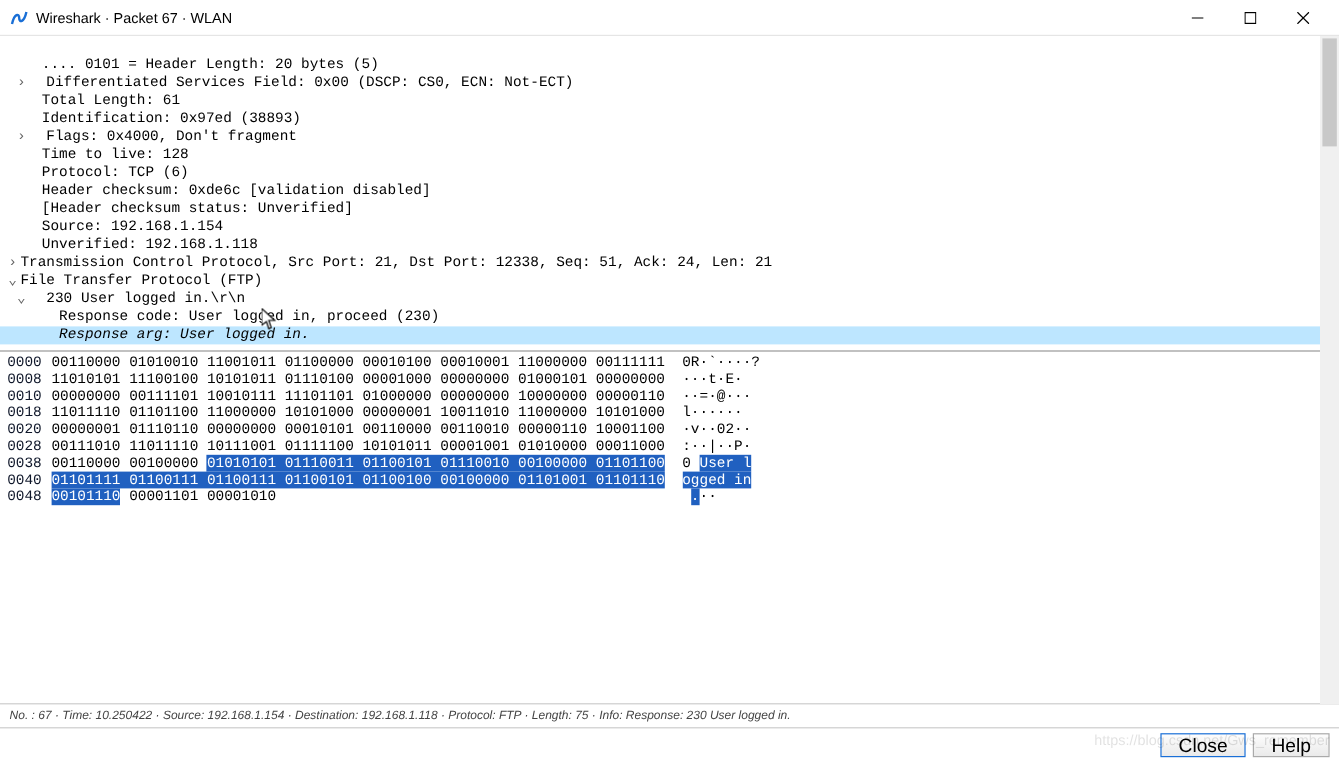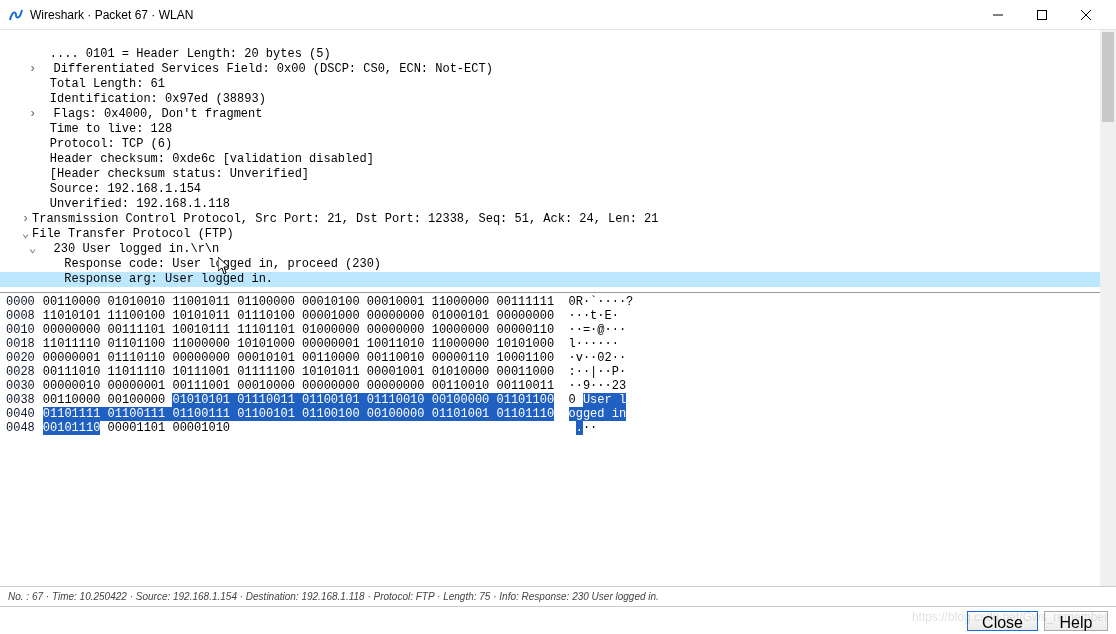--- a/index.html
+++ b/index.html
@@ -49,32 +49,33 @@
   overflow-y:auto;
   font-family: Consolas, "Courier New", monospace;
   font-size: 12px;
   line-height: 15px;
   white-space: pre;
   position:relative;
   border-bottom: 1px solid #999;
   padding: 2px 0;
 }
 .detail-pane .row {
-  padding-left: 21px;
+  padding-left: 6px;
 }
 .detail-pane .toggle {
   display:inline-block;
   width: 9px;
   text-align:center;
   color:#666;
   margin-right:2px;
 }
 .detail-pane .highlight {
   background: #bde6ff;
   display:block;
+  font-style:italic;
 }
 
 .hex-pane {
   flex:1;
   font-family: Consolas, "Courier New", monospace;
   font-size: 12px;
   line-height: 14px;
   padding: 2px 0 2px 6px;
   overflow:hidden;
 }
@@ -184,21 +185,20 @@
 
   </div>
 
   <div class="hex-pane">
 <div class="hexrow"><span class="offset">0000</span><span>00110000 01010010 11001011 01100000 00010100 00010001 11000000 00111111</span><span>  0R·`····?</span></div>
 <div class="hexrow"><span class="offset">0008</span><span>11010101 11100100 10101011 01110100 00001000 00000000 01000101 00000000</span><span>  ···t·E·</span></div>
 <div class="hexrow"><span class="offset">0010</span><span>00000000 00111101 10010111 11101101 01000000 00000000 10000000 00000110</span><span>  ··=·@···</span></div>
 <div class="hexrow"><span class="offset">0018</span><span>11011110 01101100 11000000 10101000 00000001 10011010 11000000 10101000</span><span>  l······</span></div>
 <div class="hexrow"><span class="offset">0020</span><span>00000001 01110110 00000000 00010101 00110000 00110010 00000110 10001100</span><span>  ·v··02··</span></div>
 <div class="hexrow"><span class="offset">0028</span><span>00111010 11011110 10111001 01111100 10101011 00001001 01010000 00011000</span><span>  :··|··P·</span></div>
-<div class="hexrow"><span class="offset">0030</span><span>00000010 00000001 00111001 00010000 00000000 00000000 00110010 00110011</span><span>  ··9···23</span></div>
 <div class="hexrow"><span class="offset">0038</span><span>00110000 00100000 </span><span class="hex-sel">01010101 01110011 01100101 01110010 00100000 01101100</span>  <span>0 </span><span class="ascii-sel">User l</span></div>
 <div class="hexrow"><span class="offset">0040</span><span class="hex-sel">01101111 01100111 01100111 01100101 01100100 00100000 01101001 01101110</span>  <span class="ascii-sel">ogged in</span></div>
 <div class="hexrow"><span class="offset">0048</span><span class="hex-sel">00101110</span><span> 00001101 00001010</span>                                                <span class="ascii-sel">.</span><span>··</span></div>
   </div>
 
   <div class="statusbar">
     <span>No. : 67 · Time: 10.250422 · Source: 192.168.1.154 · Destination: 192.168.1.118 · Protocol: FTP · Length: 75 · Info: Response: 230 User logged in.</span>
   </div>
 
   <div class="bottombar">

